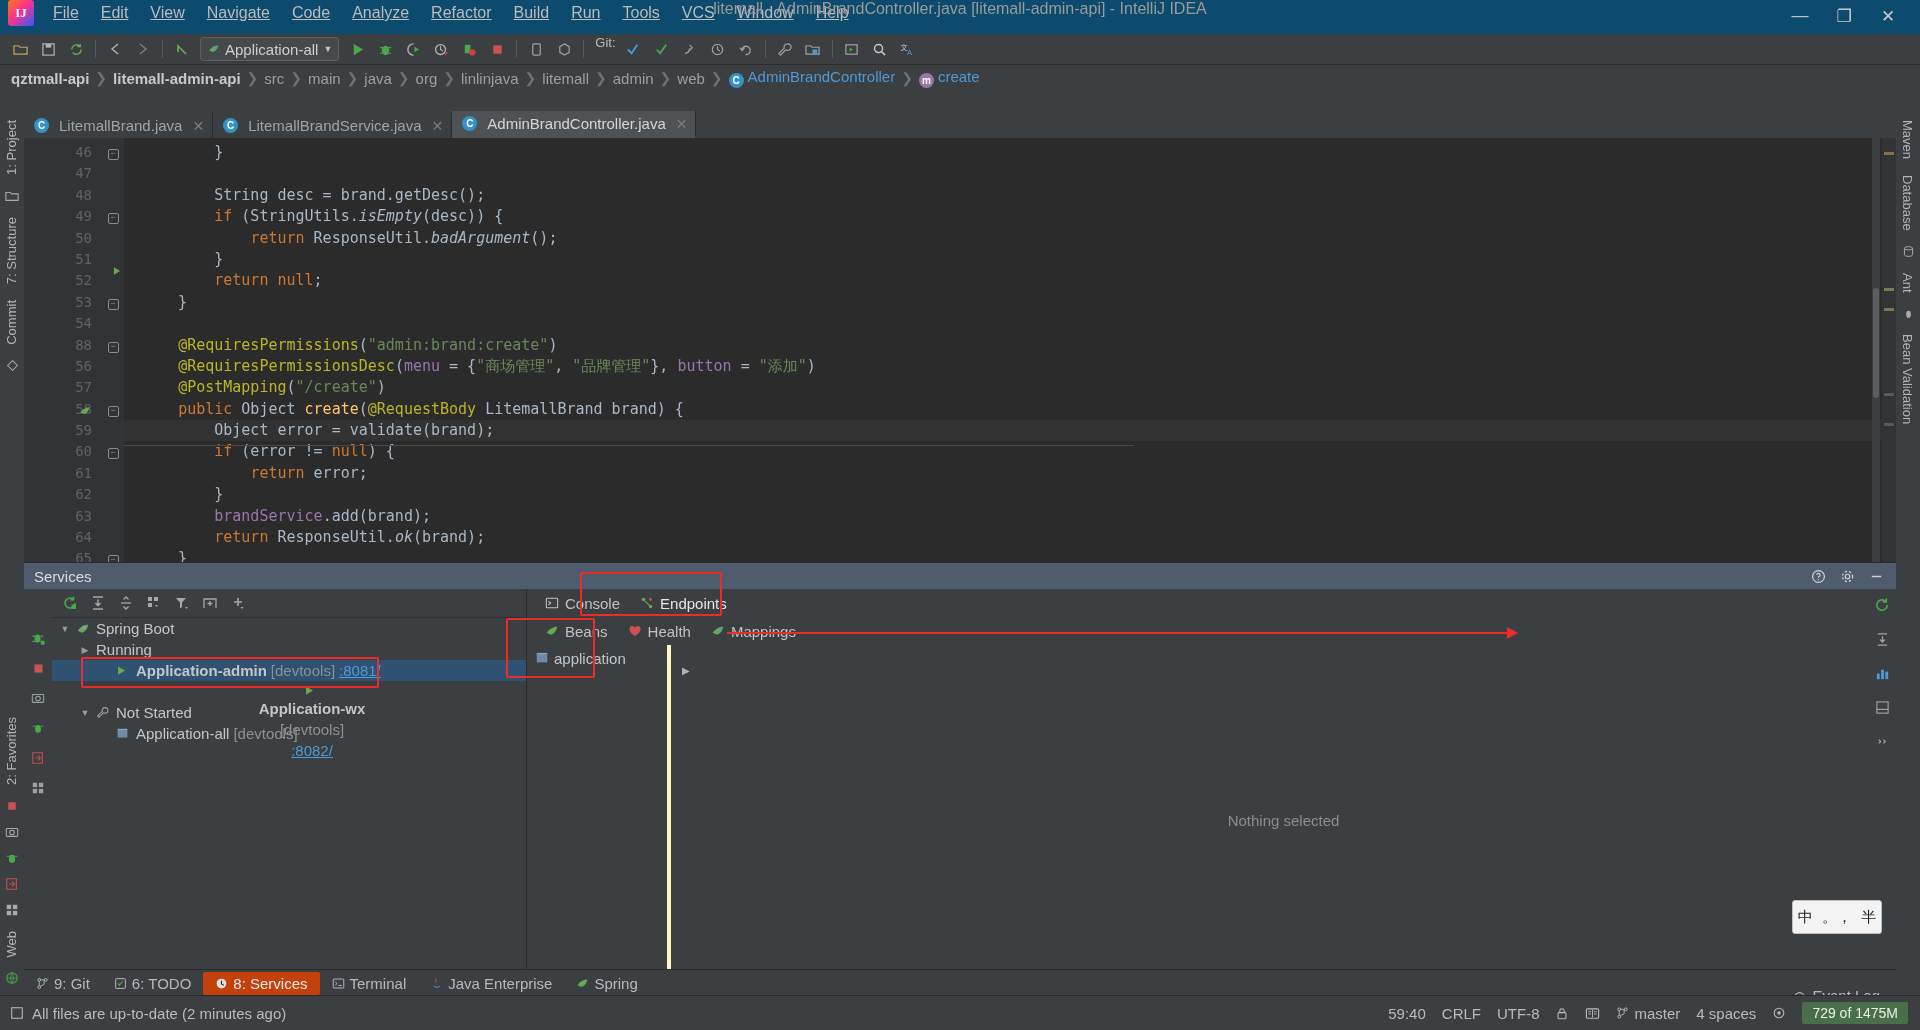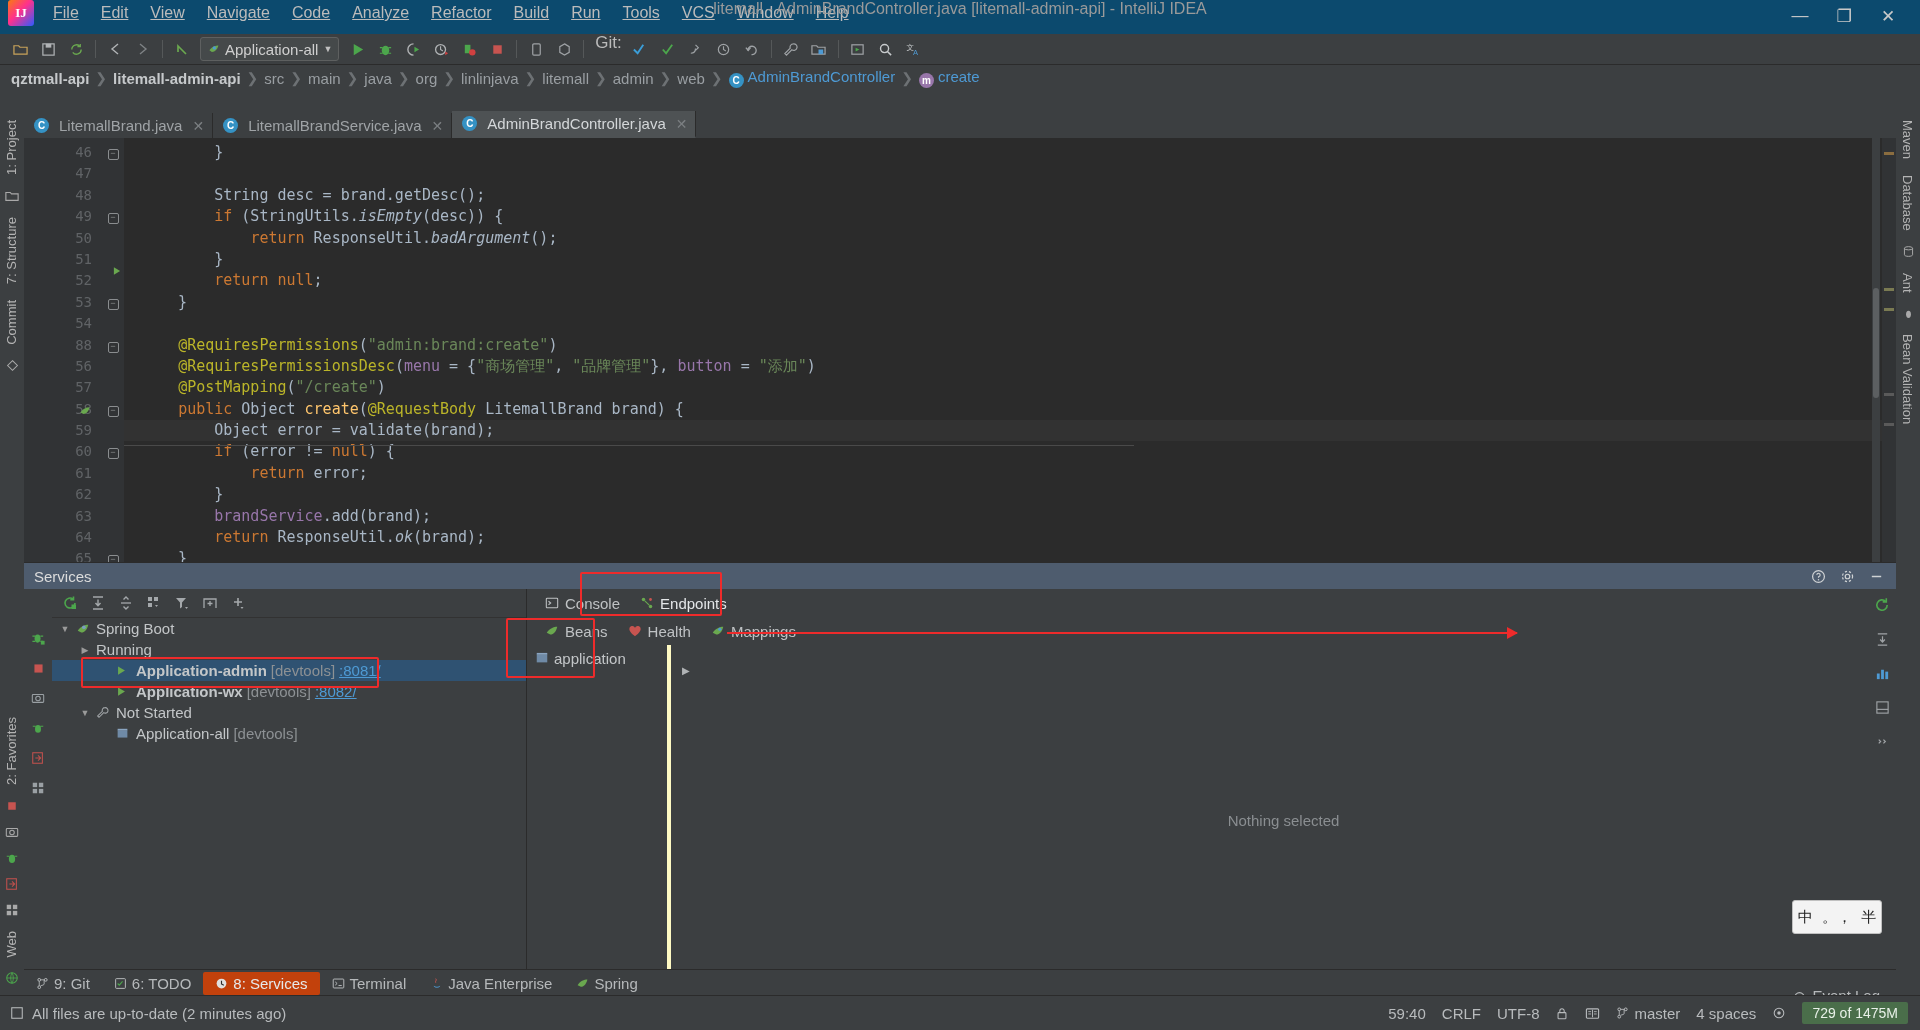--- a/index.html
+++ b/index.html
@@ -27,21 +27,21 @@
 
   
   .toolbar{height:30px;background:#3c3f41;display:flex;align-items:center;padding:0 6px;
            border-bottom:1px solid #2b2b2b;}
   .tb{width:26px;height:24px;display:flex;align-items:center;justify-content:center;margin:0 1px;
       font-size:15px;color:#b0b3b5;border-radius:3px;}
   .tb-sep{width:1px;height:18px;background:#555859;margin:0 5px;}
   .runcfg{display:flex;align-items:center;height:22px;border:1px solid #5e6060;border-radius:3px;
           padding:0 6px;margin:0 4px;background:#45494a;gap:5px;}
   .runcfg .nm{font-size:15px;color:#cfcfcf;}
-  .git-label{font-size:17px;color:#bbb;margin:0 4px 13px 6px;}
+  .git-label{font-size:13px;color:#bbb;margin:0 4px 13px 6px;}
 
   
   .crumbs{height:26px;background:#3c3f41;display:flex;align-items:center;padding-left:6px;gap:0px;font-size:15px;}
   .crumb{color:#9a9fa3;padding:0 5px;}
   .crumb.bold{color:#c6c9cb;font-weight:bold;}
   .crumb.link{color:#4e9ad4;}
   .sep{color:#6d7174;padding:0 1px;font-size:14px;}
   .cicon{display:inline-flex;width:15px;height:15px;border-radius:50%;background:#3592c4;color:#fff;
          font-size:10px;align-items:center;justify-content:center;margin-right:4px;vertical-align:-2px;font-weight:bold;}
   .micon{display:inline-flex;width:15px;height:15px;border-radius:50%;background:#9876aa;color:#fff;
@@ -674,21 +674,21 @@
               <span class="arrow"></span>
               <span class="leaf-ico">
                 <svg width="11" height="11" viewBox="0 0 16 16">
                   <path d="M3 2l10 6-10 6z" fill="#6aa84f"></path>
                 </svg>
               </span>
               <span class="bold">Application-admin</span>
               <span class="dim"> [devtools]</span>
               <span class="port">:8081/</span>
             </div>
-            <div class="tree-row" style="padding-left: 46px;">
+            <div class="tree-row" style="padding-left: 46px; flex-direction: column;">
               <span class="arrow"></span>
               <span class="leaf-ico">
                 <svg width="11" height="11" viewBox="0 0 16 16">
                   <path d="M3 2l10 6-10 6z" fill="#6aa84f"></path>
                 </svg>
               </span>
               <span class="bold">Application-wx</span>
               <span class="dim"> [devtools]</span>
               <span class="port">:8082/</span>
             </div>

